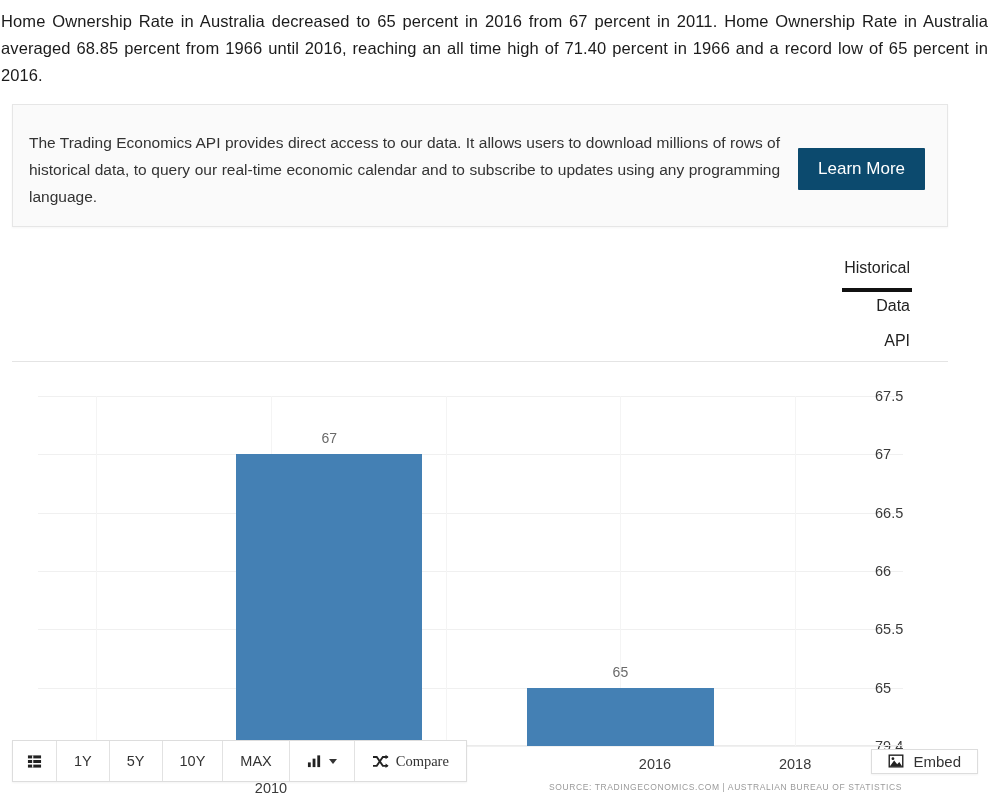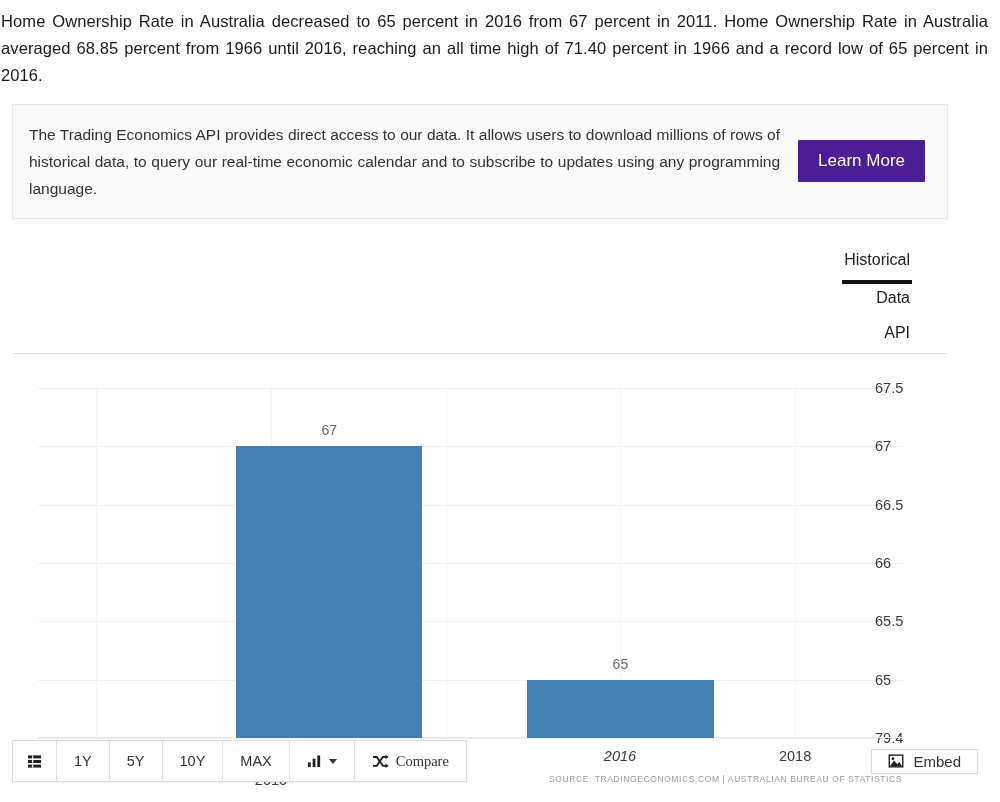--- a/index.html
+++ b/index.html
@@ -27,35 +27,35 @@
   }
 
   
   .api-banner {
     margin: 14px 52px 0 12px;
     background: #fafafa;
     border: 1px solid #e6e6e6;
     box-shadow: 0 1px 2px rgba(0,0,0,.04);
     display: flex;
     align-items: center;
-    padding: 16px 22px 16px 16px;
+    padding: 24px 22px 16px 16px;
     min-height: 92px;
     box-sizing: border-box;
   }
   .api-text {
     flex: 1 1 auto;
     font-size: 15.5px;
     line-height: 1.75;
     color: #333333;
     text-align: justify;
     padding-right: 18px;
   }
   .learn-more {
     flex: 0 0 auto;
-    background: #4c1d95;
+    background: #0c4a6e;
     color: #ffffff;
     font-size: 17px;
     padding: 11px 20px;
     border: 0;
     cursor: pointer;
     white-space: nowrap;
     font-family: inherit;
     border-radius: 1px;
   }
 
@@ -246,21 +246,21 @@
       <div class="gridline" style="top: 350px;"></div>
       <div class="ylabel" style="top: 350px; left: 837px;">79.4</div>
       <div class="axis-base"></div>
       <div class="vgridline" style="left: 58.2394px;"></div>
       <div class="xlabel" style="left: 58.2394px; top: 360px;">2007</div>
       <div class="vgridline" style="left: 232.958px;"></div>
       <div class="xlabel" style="left: 232.958px; top: 360px; margin-top: 24px;">2010</div>
       <div class="vgridline" style="left: 407.676px;"></div>
       <div class="xlabel" style="left: 407.676px; top: 360px;">2013</div>
       <div class="vgridline" style="left: 582.394px;"></div>
-      <div class="xlabel" style="left: 582px; top: 360px; font-style: italic;">2016</div>
+      <div class="xlabel" style="left: 617px; top: 360px;">2016</div>
       <div class="vgridline" style="left: 757.113px;"></div>
       <div class="xlabel" style="left: 757.113px; top: 360px;">2018</div>
       <div class="bar" style="left: 198.014px; width: 186.366px; top: 58.3333px; height: 291.667px; background: rgb(68, 128, 180);"></div>
       <div class="bar-label" style="left: 291.197px; top: 34.3333px;">67</div>
       <div class="bar" style="left: 489.211px; width: 186.366px; top: 291.667px; height: 58.3333px; background: rgb(68, 128, 180);"></div>
       <div class="bar-label" style="left: 582.394px; top: 267.667px;">65</div>
     </div>
   <div class="source-note">SOURCE: TRADINGECONOMICS.COM | AUSTRALIAN BUREAU OF STATISTICS</div>
 </div>
 

